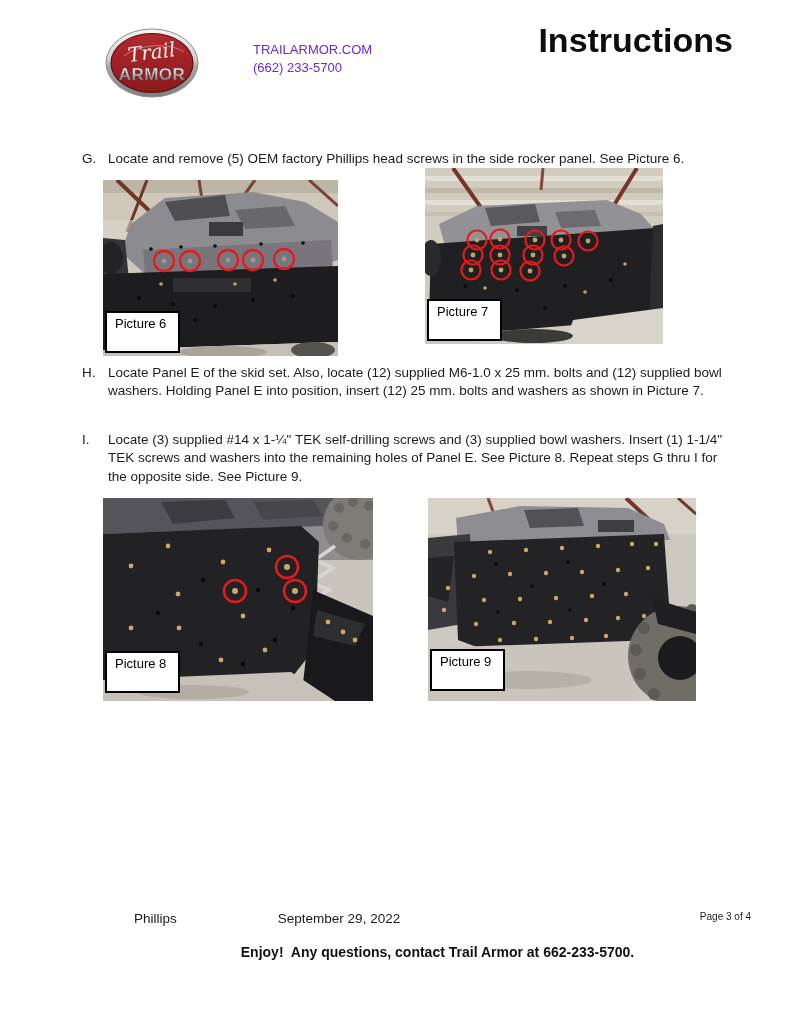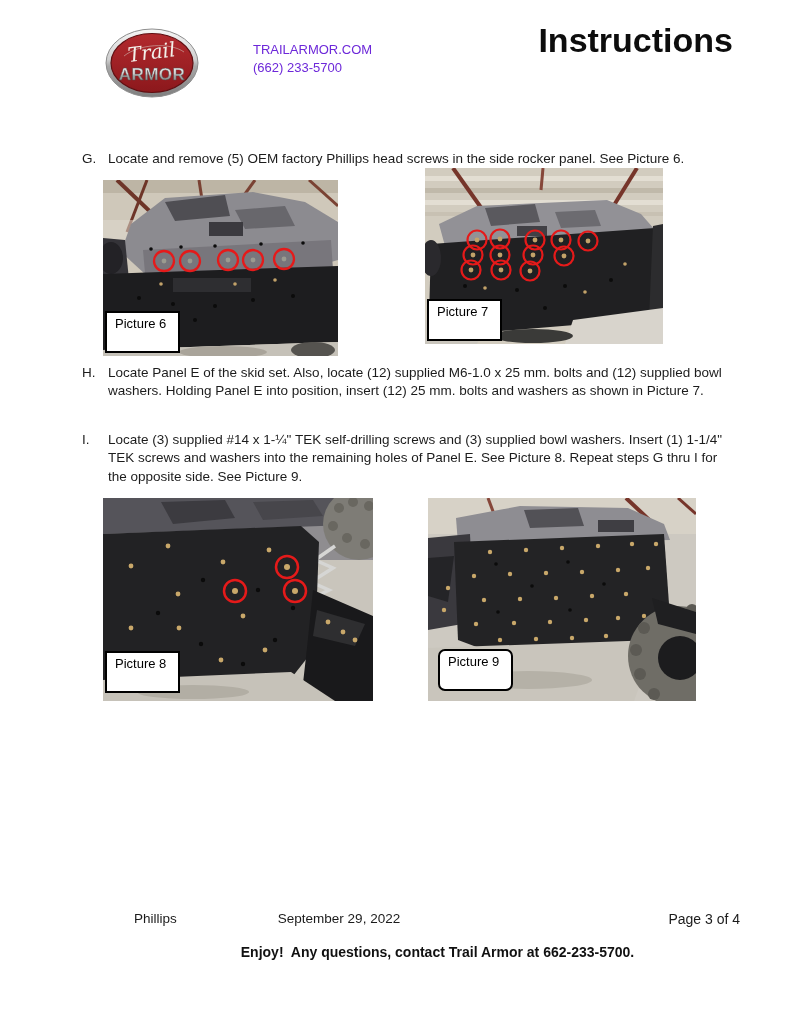--- a/index.html
+++ b/index.html
@@ -19,25 +19,25 @@
   #step-i{top:431px;left:82px;width:652px;}
   
   .fig{position:absolute;}
   .fig svg{display:block;}
   .plabel{position:absolute;background:#ffffff;border:2px solid #000000;color:#000000;
           font-size:13px;line-height:15px;padding:3px 12px 20px 8px;white-space:nowrap;}
   #fig6{left:103px;top:180px;} #fig7{left:425px;top:168px;}
   #fig8{left:103px;top:498px;} #fig9{left:428px;top:498px;}
   #fig6 .plabel,#fig7 .plabel{left:2px;bottom:3px;}
   #fig8 .plabel{left:2px;bottom:8px;}
-  #fig9 .plabel{left:10px;bottom:10px;border-radius:7px;}
+  #fig9 .plabel{left:2px;bottom:10px;}
   
   .footer-left{position:absolute;left:134px;top:911px;font-size:13.5px;}
   .footer-date{position:absolute;left:0;top:911px;width:678px;text-align:center;font-size:13.5px;}
-  .footer-page{position:absolute;right:51px;top:911px;font-size:14px;}
+  .footer-page{position:absolute;right:40px;top:911px;font-size:10px;}
   .note{position:absolute;left:84px;right:0;top:944px;text-align:center;
         font-weight:bold;font-size:14px;white-space:pre-wrap;color:#111;}
 </style>
 </head>
 <body>
 
 <div class="page">
 
   <div class="logo-wrap">
     <svg width="96" height="74" viewBox="0 0 96 74">

